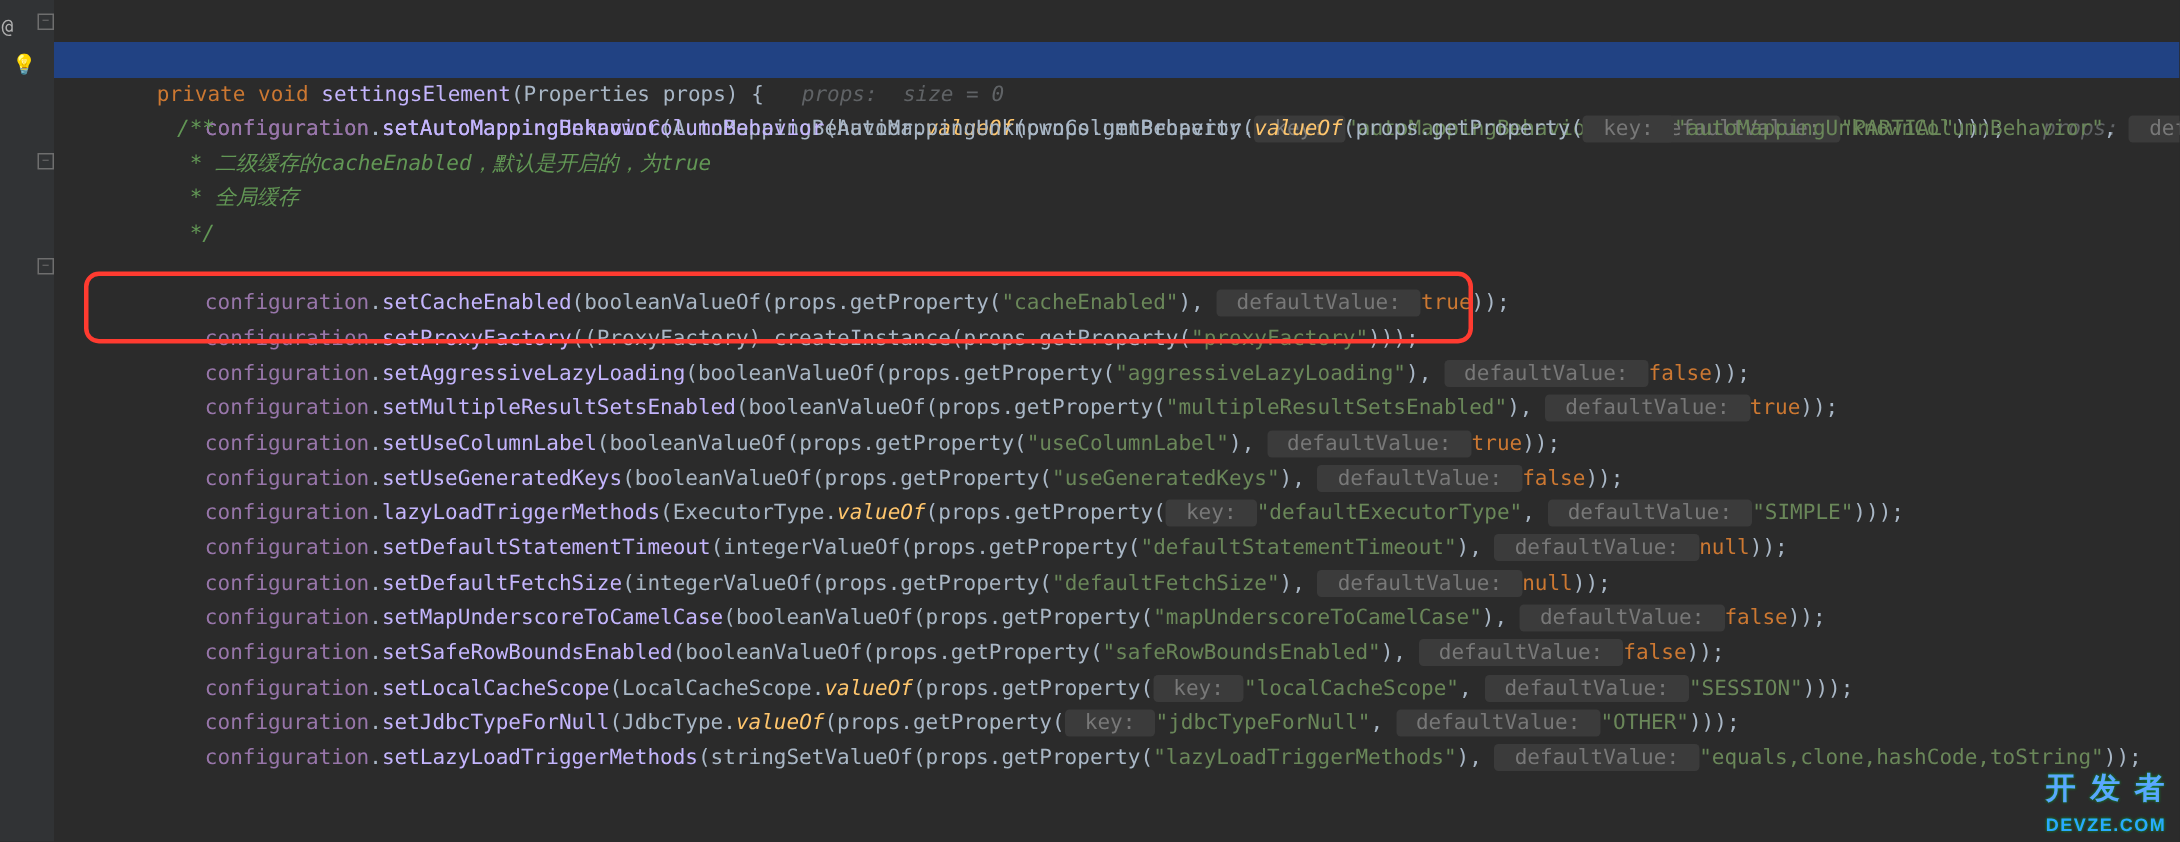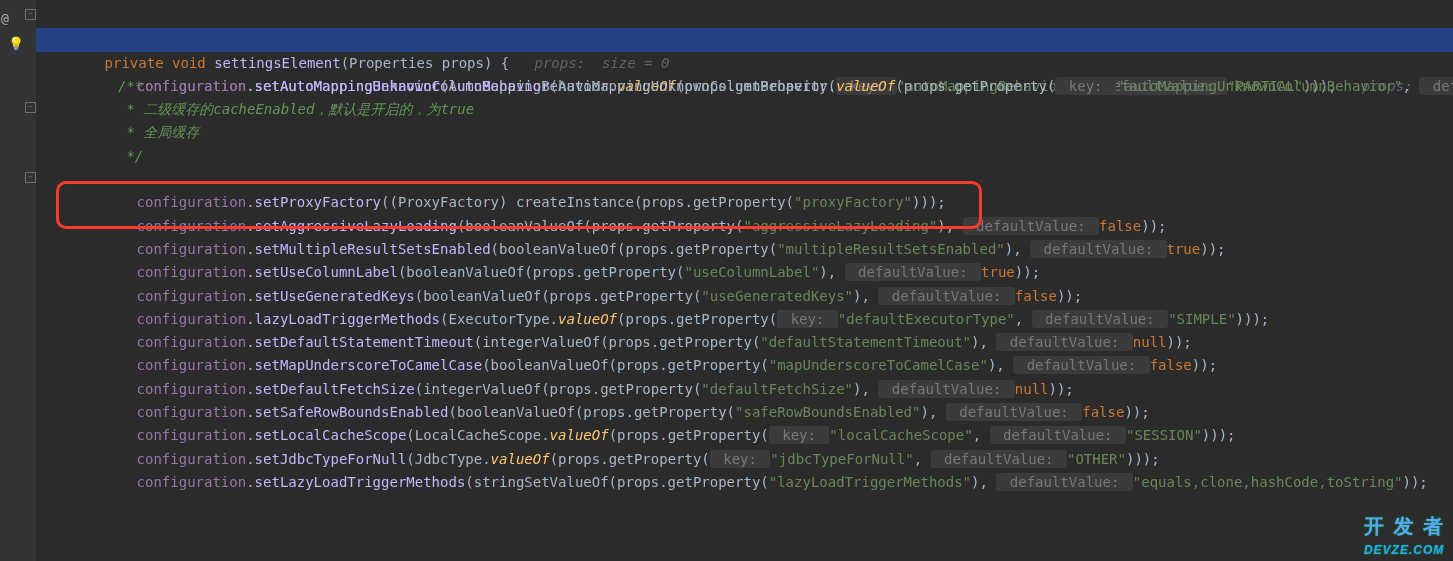--- a/index.html
+++ b/index.html
@@ -97,21 +97,20 @@
     color: #5aa7ff;
     font-size: 20px;
     font-weight: bold;
     letter-spacing: 2px;
     text-shadow: 0 0 2px #0a3;
   }
   .wm-en {
     color: #2aa8ff;
     font-size: 12px;
     font-weight: bold;
-    font-style: italic;
     letter-spacing: 1px;
     text-shadow: 0 0 2px #0a3;
   }
   .collapse {
     position: absolute;
     left: 25px;
     width: 9px;
     height: 9px;
     border: 1px solid #6e6e6e;
     font-size: 8px;
@@ -145,20 +144,23 @@
 
     <div class="line indent2">
       <span class="var">configuration</span><span>.</span><span class="method">setAutoMappingUnknownColumnBehavior</span><span>(AutoMappingUnknownColumnBehavior.</span><span class="static">valueOf</span><span>(props.getProperty(</span><span class="hint"> key: </span><span class="str">"autoMappingUnknownColumnBehavior"</span><span>,</span><span> </span><span class="hint"> defa</span>
     </div>
 
     <div class="line indent3"><span class="doc">/**</span></div>
     <div class="line indent3"><span class="doc"> * 二级缓存的cacheEnabled，默认是开启的，为true</span></div>
     <div class="line indent3"><span class="doc"> * 全局缓存</span></div>
     <div class="line indent3"><span class="doc"> */</span></div>
 
+    <div class="line indent2">
+      <span class="var">configuration</span><span>.</span><span class="method">setCacheEnabled</span><span>(booleanValueOf(props.getProperty(</span><span class="str">"cacheEnabled"</span><span>),</span><span> </span><span class="hint"> defaultValue: </span><span class="kw">true</span><span>));</span>
+    </div>
 
     <div class="line indent2">
       <span class="var">configuration</span><span>.</span><span class="method">setProxyFactory</span><span>((ProxyFactory) createInstance(props.getProperty(</span><span class="str">"proxyFactory"</span><span>)));</span>
     </div>
 
 
     <div class="line indent2">
       <span class="var">configuration</span><span>.</span><span class="method">setAggressiveLazyLoading</span><span>(booleanValueOf(props.getProperty(</span><span class="str">"aggressiveLazyLoading"</span><span>),</span><span> </span><span class="hint"> defaultValue: </span><span class="kw">false</span><span>));</span>
     </div>
 
@@ -176,25 +178,25 @@
 
     <div class="line indent2">
       <span class="var">configuration</span><span>.</span><span class="method">lazyLoadTriggerMethods</span><span>(ExecutorType.</span><span class="static">valueOf</span><span>(props.getProperty(</span><span class="hint"> key: </span><span class="str">"defaultExecutorType"</span><span>,</span><span> </span><span class="hint"> defaultValue: </span><span class="str">"SIMPLE"</span><span>)));</span>
     </div>
 
     <div class="line indent2">
       <span class="var">configuration</span><span>.</span><span class="method">setDefaultStatementTimeout</span><span>(integerValueOf(props.getProperty(</span><span class="str">"defaultStatementTimeout"</span><span>),</span><span> </span><span class="hint"> defaultValue: </span><span class="kw">null</span><span>));</span>
     </div>
 
     <div class="line indent2">
+      <span class="var">configuration</span><span>.</span><span class="method">setDefaultFetchSize</span><span>(integerValueOf(props.getProperty(</span><span class="str">"defaultFetchSize"</span><span>),</span><span> </span><span class="hint"> defaultValue: </span><span class="kw">null</span><span>));</span>
+    </div>
+
+    <div class="line indent2">
       <span class="var">configuration</span><span>.</span><span class="method">setMapUnderscoreToCamelCase</span><span>(booleanValueOf(props.getProperty(</span><span class="str">"mapUnderscoreToCamelCase"</span><span>),</span><span> </span><span class="hint"> defaultValue: </span><span class="kw">false</span><span>));</span>
-    </div>
-
-    <div class="line indent2">
-      <span class="var">configuration</span><span>.</span><span class="method">setDefaultFetchSize</span><span>(integerValueOf(props.getProperty(</span><span class="str">"defaultFetchSize"</span><span>),</span><span> </span><span class="hint"> defaultValue: </span><span class="kw">null</span><span>));</span>
     </div>
 
     <div class="line indent2">
       <span class="var">configuration</span><span>.</span><span class="method">setSafeRowBoundsEnabled</span><span>(booleanValueOf(props.getProperty(</span><span class="str">"safeRowBoundsEnabled"</span><span>),</span><span> </span><span class="hint"> defaultValue: </span><span class="kw">false</span><span>));</span>
     </div>
 
     <div class="line indent2">
       <span class="var">configuration</span><span>.</span><span class="method">setLocalCacheScope</span><span>(LocalCacheScope.</span><span class="static">valueOf</span><span>(props.getProperty(</span><span class="hint"> key: </span><span class="str">"localCacheScope"</span><span>,</span><span> </span><span class="hint"> defaultValue: </span><span class="str">"SESSION"</span><span>)));</span>
     </div>
 

